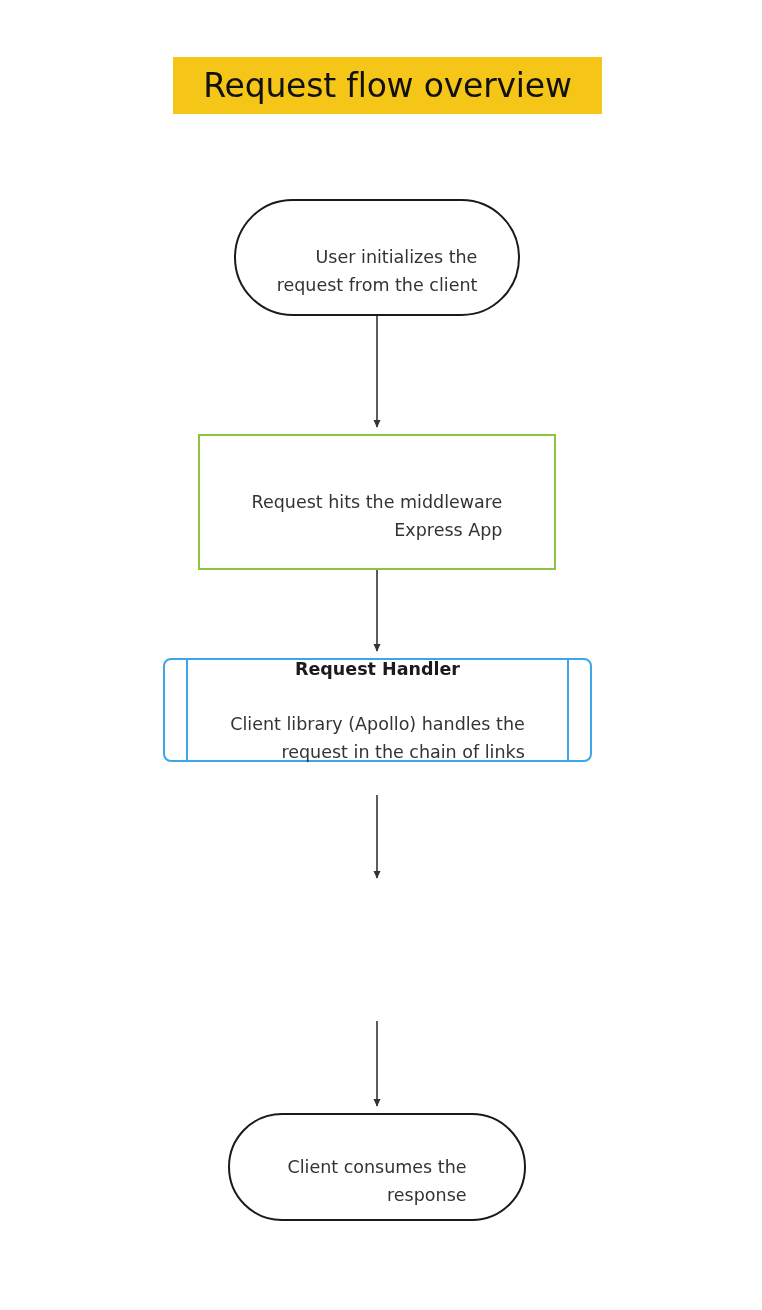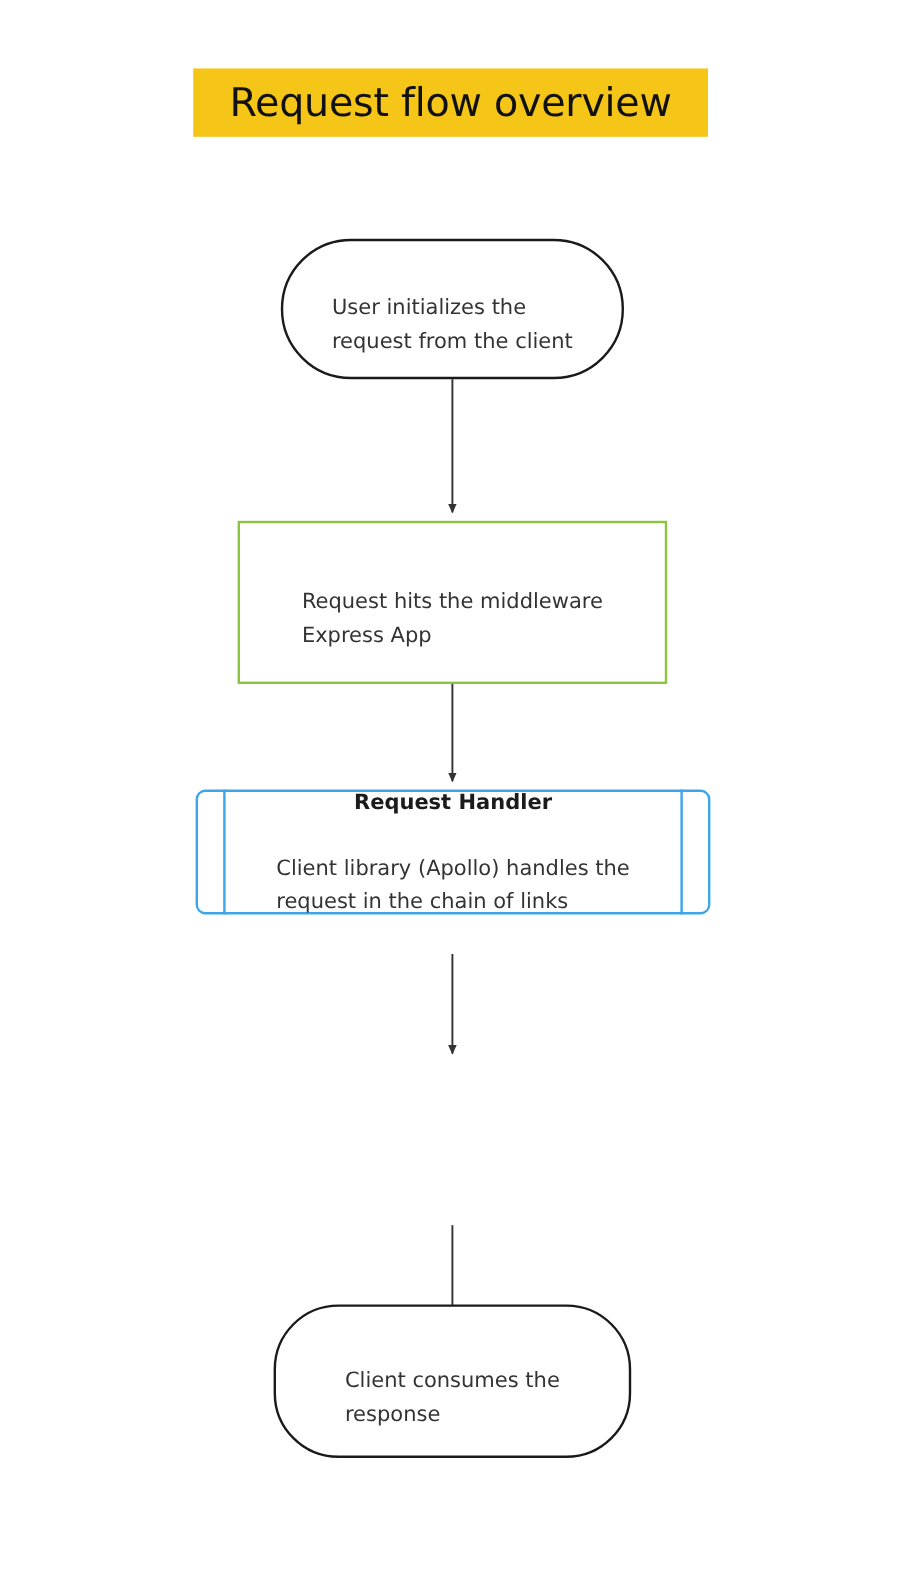--- a/index.html
+++ b/index.html
@@ -17,21 +17,21 @@
 
   #canvas {
     position: relative;
     width: 762px;
     height: 1310px;
   }
 
   
   .title-banner {
     position: absolute;
-    left: 161px;
+    left: 173px;
     top: 57px;
     width: 429px;
     height: 57px;
     background: #f5c518;
     display: flex;
     align-items: center;
     justify-content: center;
     box-sizing: border-box;
   }
   .title-text {
@@ -41,21 +41,21 @@
     font-weight: 400;
     letter-spacing: -0.2px;
     white-space: nowrap;
   }
 
   
   .node-label {
     font-size: 17.5px;
     line-height: 28px;
     color: #333333;
-    text-align: left;
+    text-align: right;
     white-space: pre-line;
     margin-top: 27px;
   }
   .node-title {
     font-size: 17.5px;
     line-height: 28px;
     color: #1b1b1b;
     font-weight: bold;
     text-align: center;
   }
@@ -72,23 +72,23 @@
   }
   #node-start {
     left: 234px;
     top: 199px;
     width: 286px;
     height: 117px;
     border-radius: 58.5px;
   }
   #node-end {
     left: 228px;
-    top: 1087px;
+    top: 1113px;
     width: 298px;
-    height: 128px;
+    height: 108px;
     border-radius: 54px;
   }
 
   
   .process-green {
     position: absolute;
     box-sizing: border-box;
     background: #ffffff;
     border: 2px solid #8bc53f;
     border-radius: 0;

